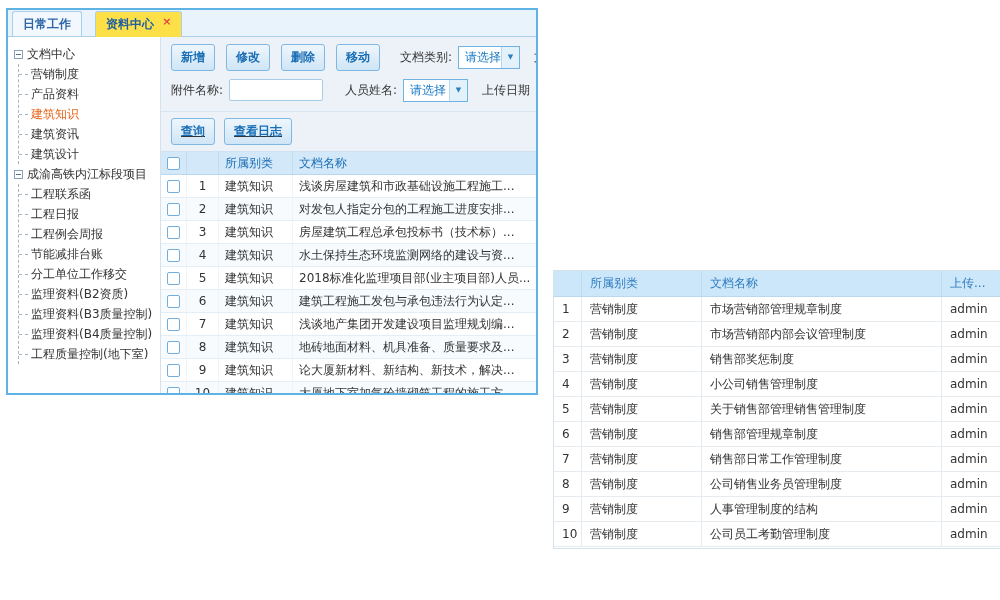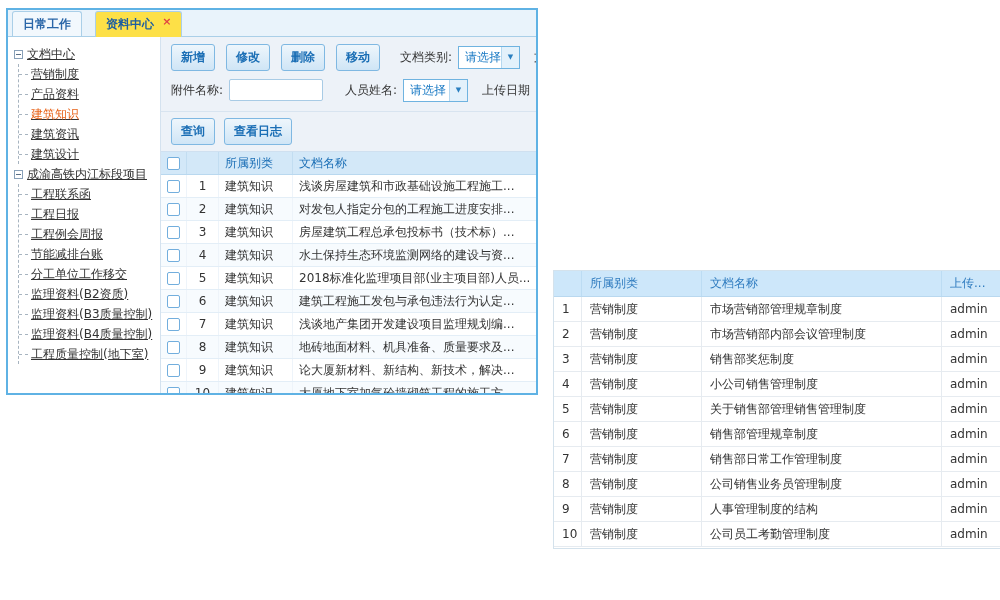--- a/index.html
+++ b/index.html
@@ -16,21 +16,21 @@
     border:1px solid #aacfe8; border-bottom:none; border-radius:3px 3px 0 0;
     color:#2a66a8; font-weight:bold; cursor:pointer; white-space:nowrap; }
   .tab.active { background:#fde047; position:relative; margin-bottom:-1px; z-index:2;
     padding-bottom:4px; color:#1f5fa0; }
   .tab-close { color:#e04343; font-weight:bold; margin-left:4px; font-size:11px;
     position:relative; top:-3px; cursor:pointer; }
 
   .window-body { display:flex; height:calc(100% - 27px); }
 
   
-  .sidebar { width:152px; background:#fff; padding:7px 2px 0 6px; overflow:hidden; flex:none;text-decoration:underline; }
+  .sidebar { width:152px; background:#fff; padding:7px 2px 0 6px; overflow:hidden; flex:none; }
   .tree-root { display:flex; align-items:center; height:20px; cursor:pointer; white-space:nowrap; }
   .minus-box { width:9px; height:9px; border:1px solid #88a0b8; background-color:#fff;
     background-image:linear-gradient(#5a7086,#5a7086); background-size:5px 1px;
     background-position:center; background-repeat:no-repeat; margin-right:4px; flex:none; }
   .tree-children { margin-left:4px; border-left:1px dashed #a7b4c0; }
   .tree-item { display:flex; align-items:center; height:20px; cursor:pointer; white-space:nowrap; }
   .tree-dash { width:9px; border-top:1px dashed #a7b4c0; margin-right:3px; flex:none; }
   .tree-item.selected .tree-label { color:#e8641b; }
 
   
@@ -46,21 +46,21 @@
   .fld-label { color:#333; margin-right:6px;text-align:center; }
   .sel { width:78px; height:23px; border:1px solid #6fb3e0; background:#fff;
     border-radius:0; display:flex; align-items:center; justify-content:space-between;
     color:#1a7ac4; cursor:pointer; margin-right:14px; }
   .sel-val { padding-left:6px; }
   .sel-arrow { width:18px; height:100%; background:#e3f1fb; border-left:1px solid #b5d8f0;
     display:flex; align-items:center; justify-content:center; color:#2a7fc0; font-size:7px; }
   .txt-input { width:94px; height:22px; border:1px solid #a8cbe5; background:#fff;
     border-radius:2px; margin-right:22px; font-family:inherit; padding:0 4px; }
   .tb-divider { border-top:1px solid #d8e4f0; margin-top:9px; flex:none; }
-  .tb-row3 { padding:6px 0 6px 10px; display:flex; gap:9px; flex:none; }
+  .tb-row3 { padding:6px 0 6px 10px; display:flex; gap:9px; flex:none;text-decoration:underline; }
 
   
   .lt { flex:1; background:#fff; border-top:1px solid #cfe0f0; overflow:hidden; }
   .lt-head { display:grid; grid-template-columns:26px 32px 74px 1fr; height:23px;
     background:#d3e8f8; color:#1a6eb5; align-items:center; border-bottom:1px solid #b9d8ef; }
   .lt-head > div { border-right:1px solid #c2ddf1; height:100%; display:flex; align-items:center; }
   .lt-row { display:grid; grid-template-columns:26px 32px 74px 1fr; height:23px;
     align-items:center; border-bottom:1px solid #e3eef7; background:#fff; cursor:pointer; }
   .lt-row:nth-of-type(even) { background:#f7fbfe; }
   .lt-row > div { border-right:1px solid #eef4fa; height:100%; display:flex; align-items:center; }

